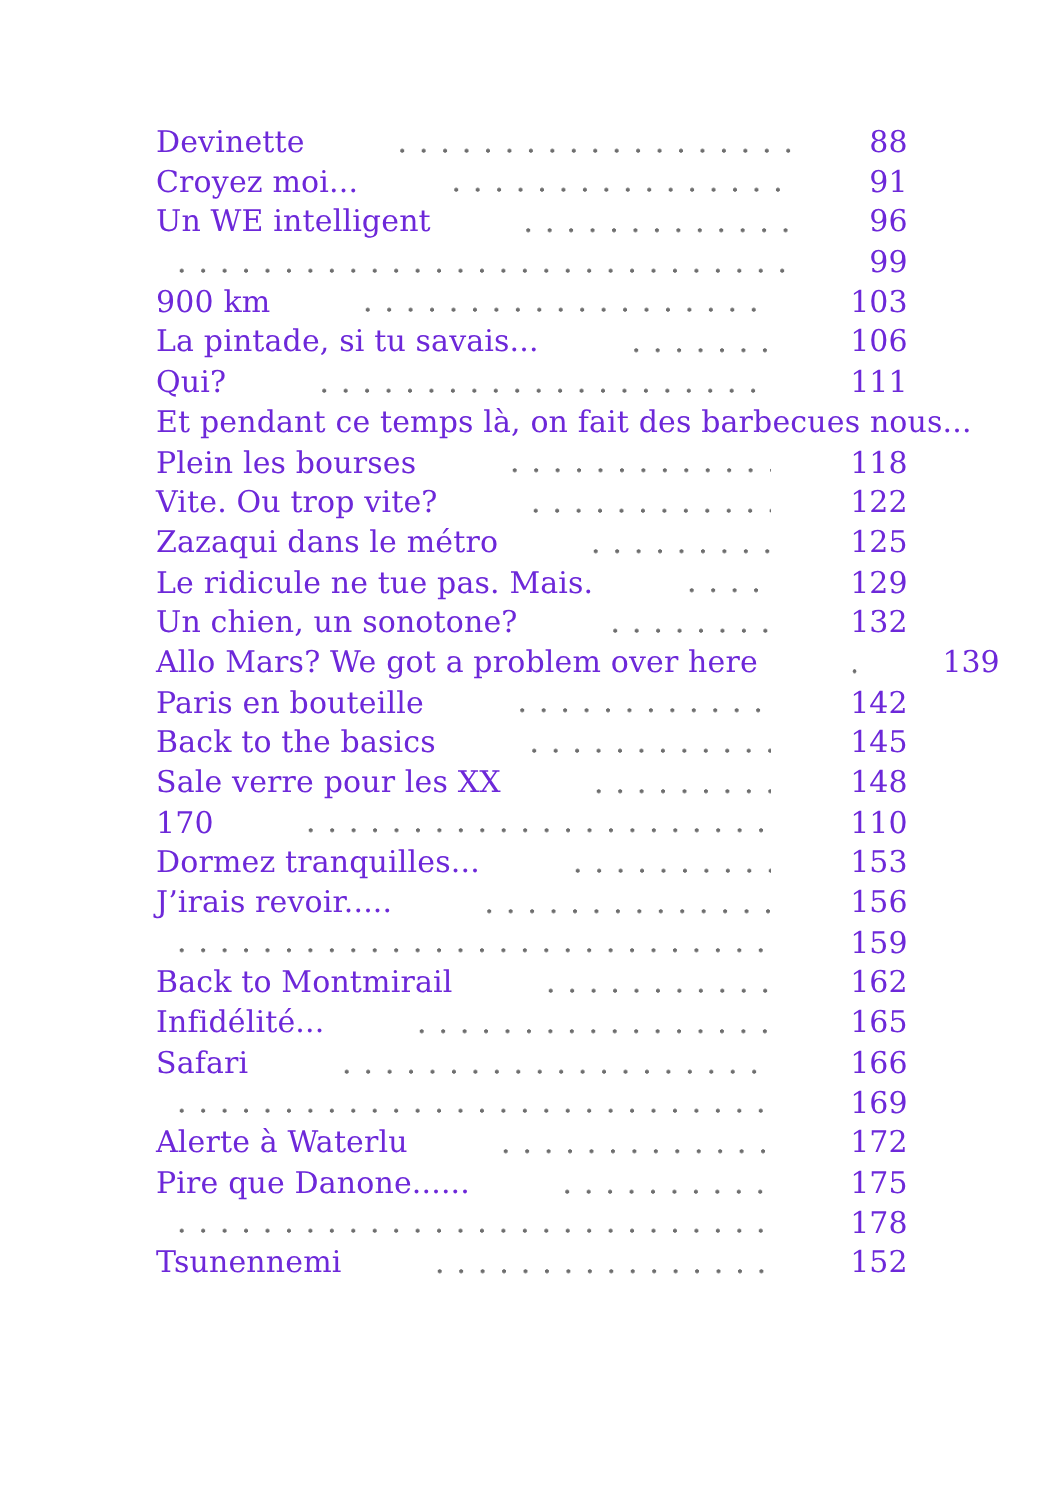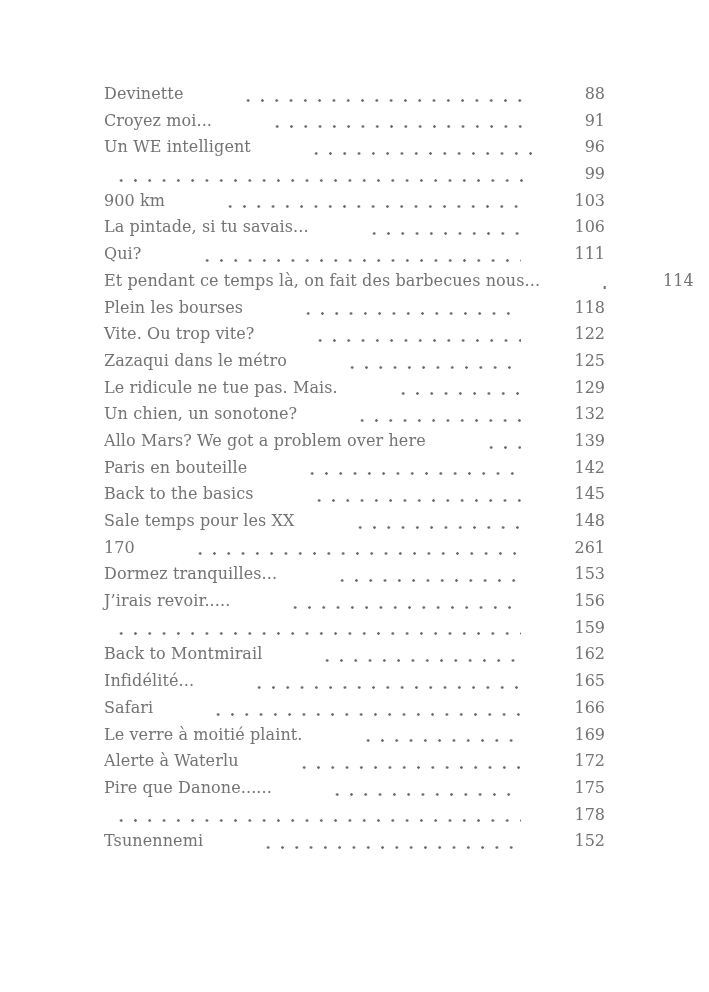--- a/index.html
+++ b/index.html
@@ -20,22 +20,22 @@
     padding: 81px 104px 0 104px;
     background: #ffffff;
   }
   .toc-list {
     width: 100%;
   }
   .toc-row {
     display: flex;
     align-items: stretch;
     height: 26.7px;
-    font-size: 16px;
-    color: #737373;
+    font-size: 20px;
+    color: #6d28d9;
     gap: 48px;
   }
   .toc-title {
     white-space: nowrap;
     line-height: 26.7px;
     letter-spacing: 0.1px;
   }
   .toc-leader {
     flex: 1 1 auto;
     min-width: 14px;
@@ -148,29 +148,29 @@
     <span class="toc-page-num">142</span>
   </div>
 
   <div class="toc-row">
     <span class="toc-title">Back to the basics</span>
     <span class="toc-leader"></span>
     <span class="toc-page-num">145</span>
   </div>
 
   <div class="toc-row">
-    <span class="toc-title">Sale temps pour les XX</span>
+    <span class="toc-title">Sale verre pour les XX</span>
     <span class="toc-leader"></span>
     <span class="toc-page-num">148</span>
   </div>
 
   <div class="toc-row">
     <span class="toc-title">170</span>
     <span class="toc-leader"></span>
-    <span class="toc-page-num">261</span>
+    <span class="toc-page-num">110</span>
   </div>
 
   <div class="toc-row">
     <span class="toc-title">Dormez tranquilles...</span>
     <span class="toc-leader"></span>
     <span class="toc-page-num">153</span>
   </div>
 
   <div class="toc-row">
     <span class="toc-title">J’irais revoir.....</span>
@@ -195,21 +195,20 @@
     <span class="toc-page-num">165</span>
   </div>
 
   <div class="toc-row">
     <span class="toc-title">Safari</span>
     <span class="toc-leader"></span>
     <span class="toc-page-num">166</span>
   </div>
 
   <div class="toc-row">
-    <span class="toc-title">Le verre à moitié plaint.</span>
     <span class="toc-leader"></span>
     <span class="toc-page-num">169</span>
   </div>
 
   <div class="toc-row">
     <span class="toc-title">Alerte à Waterlu</span>
     <span class="toc-leader"></span>
     <span class="toc-page-num">172</span>
   </div>
 

